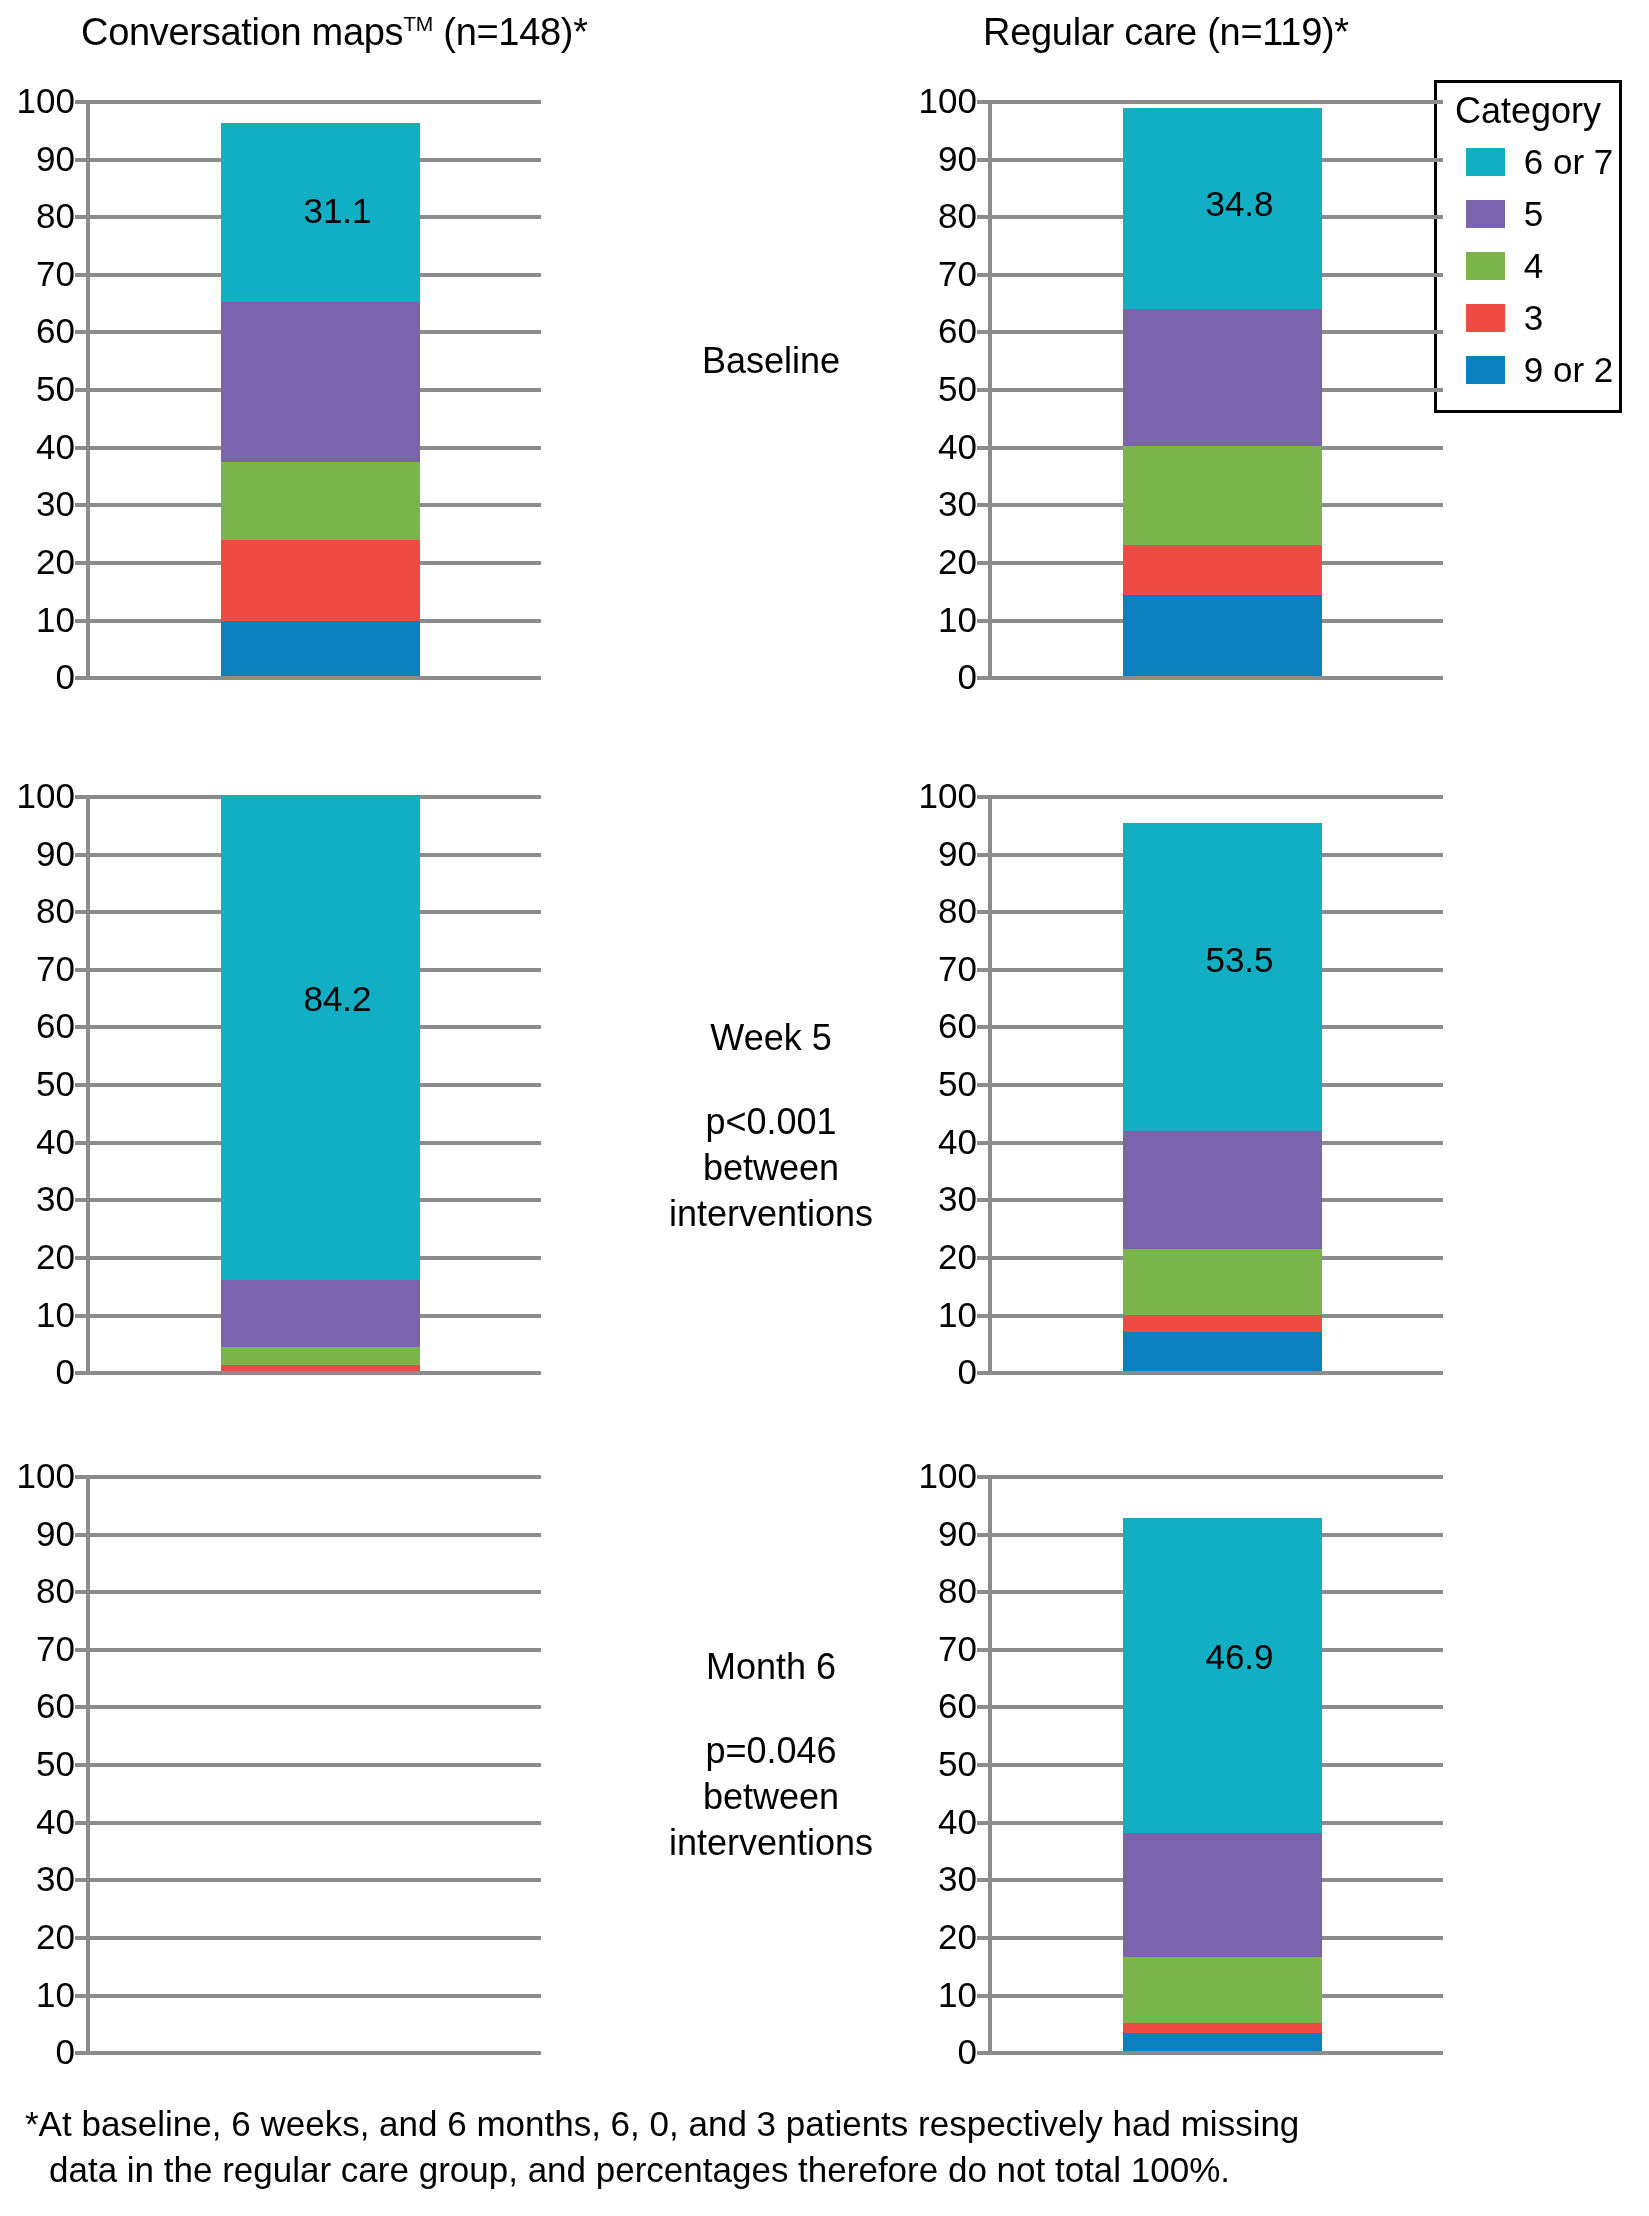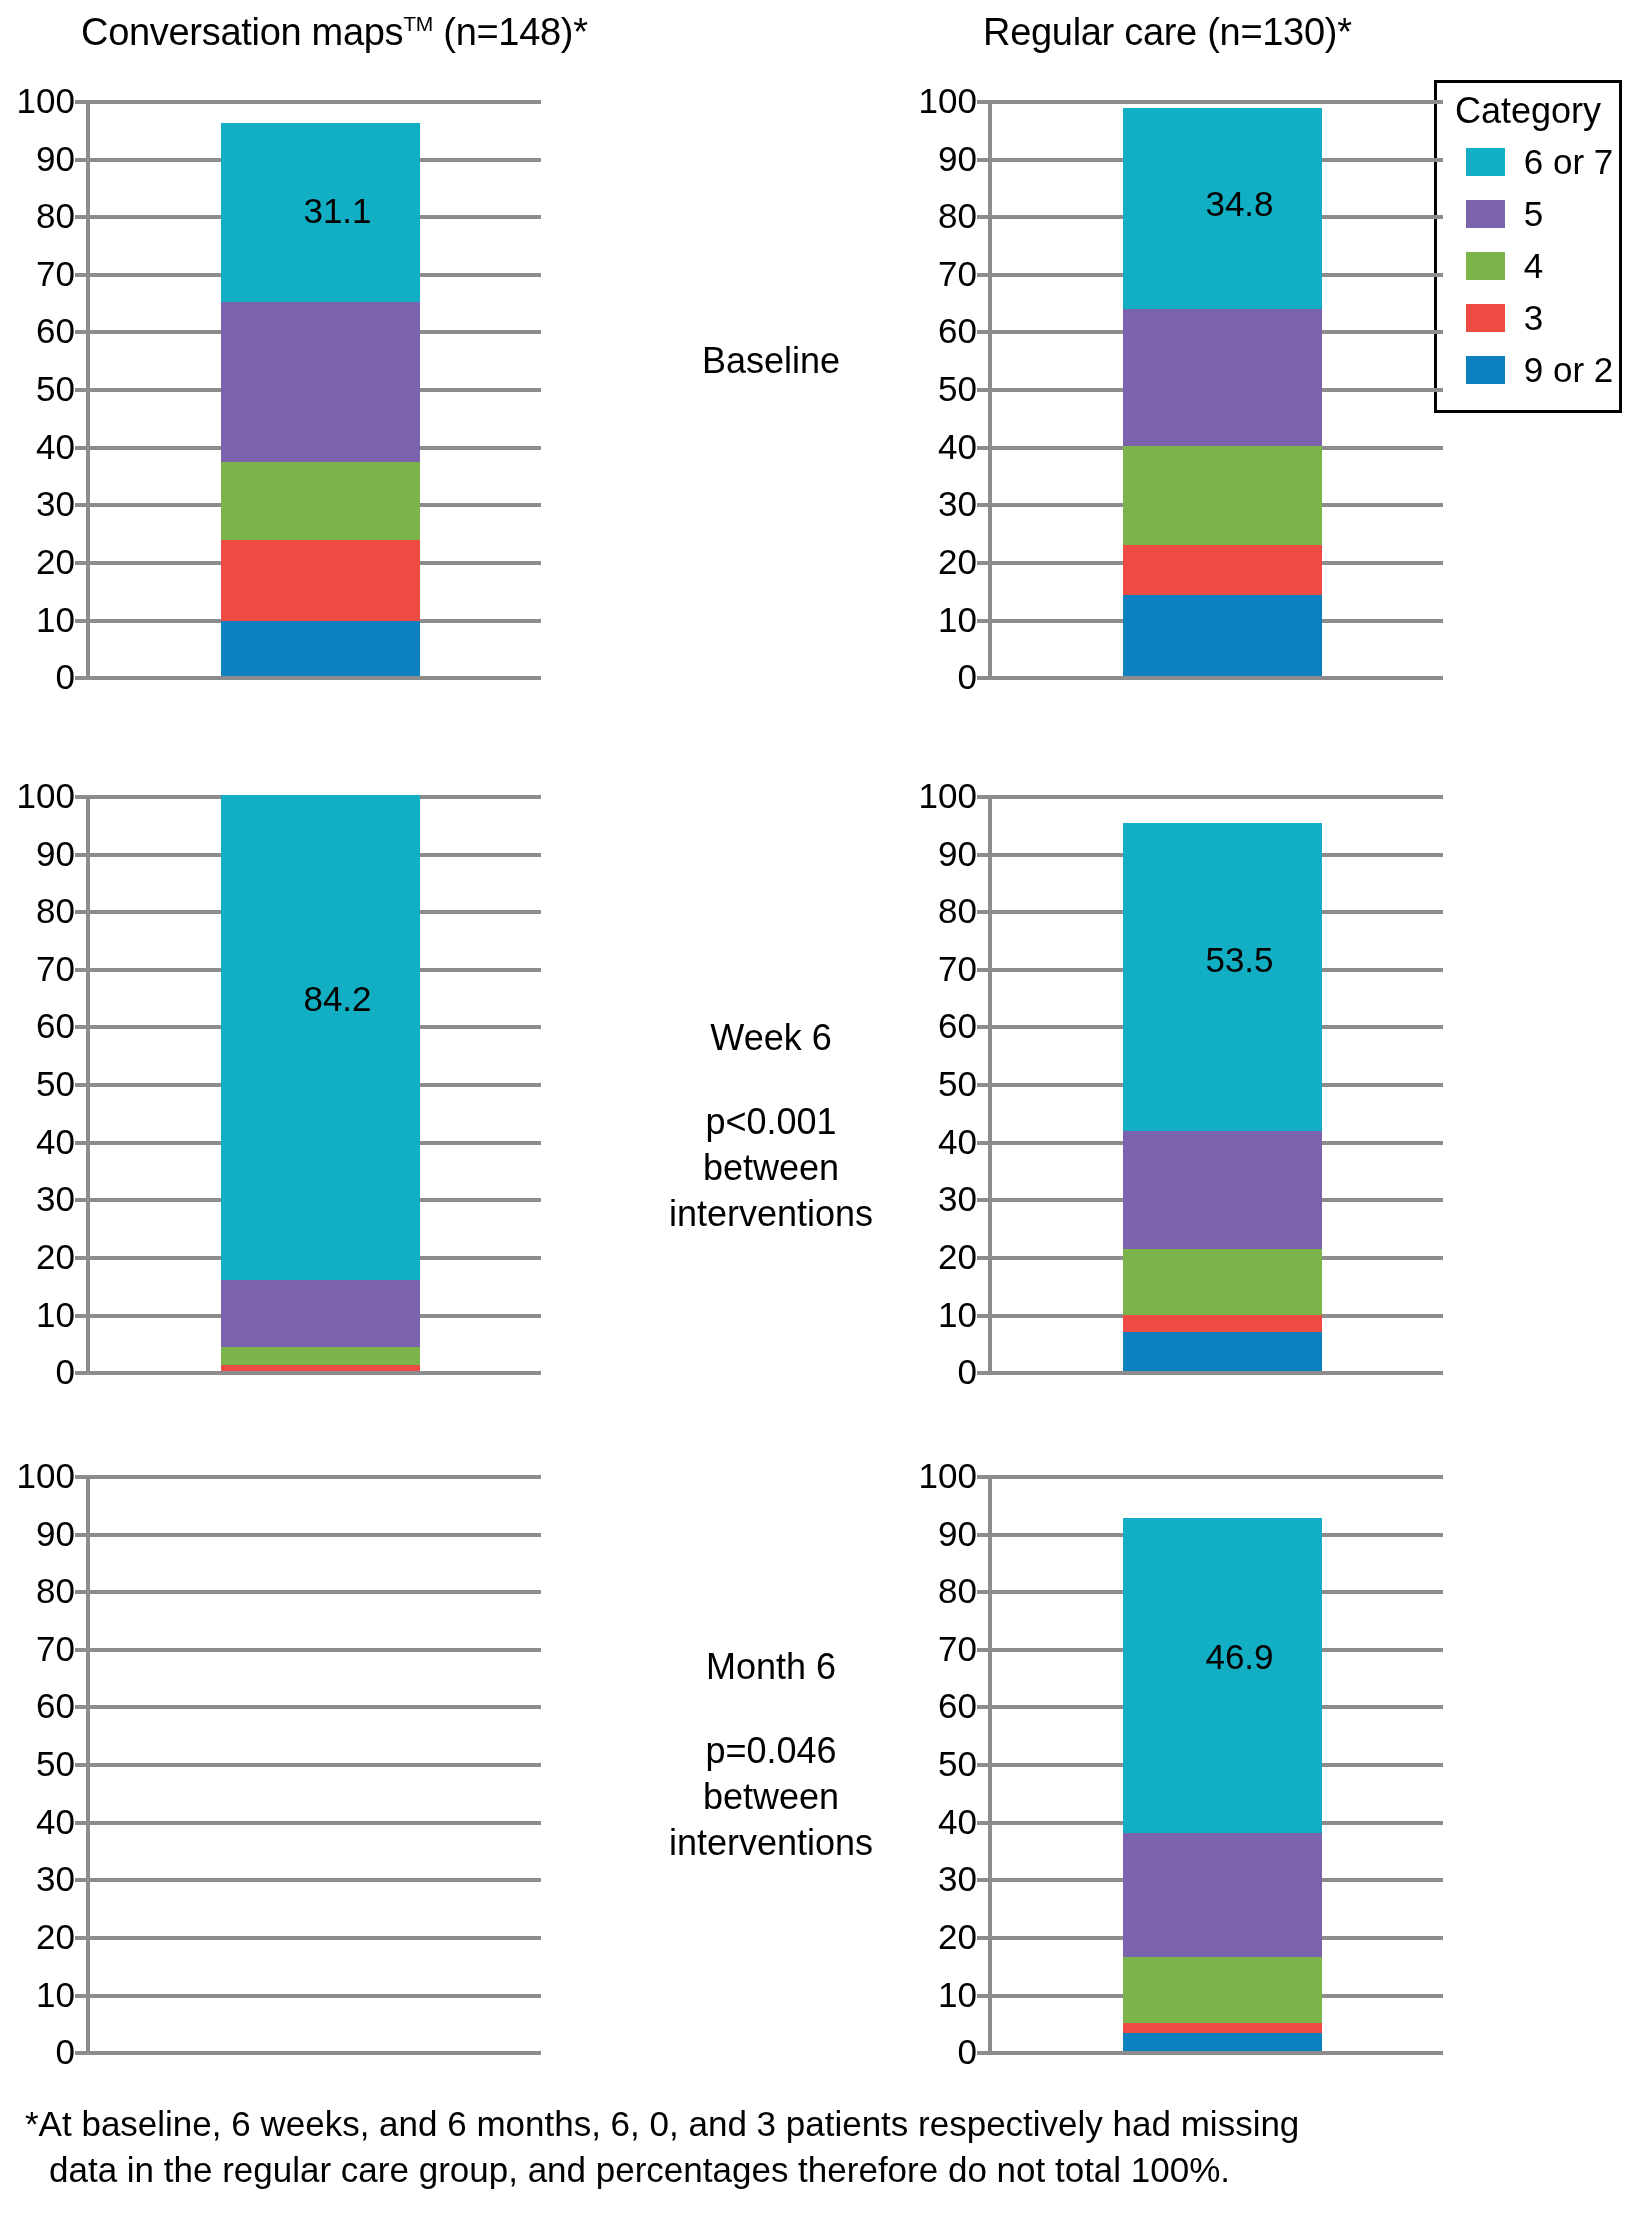--- a/index.html
+++ b/index.html
@@ -43,21 +43,21 @@
   #footnote .l2{padding-left:24px;display:block;}
 </style>
 </head>
 <body>
 
 <div class="figure">
 
   <div class="col-title" id="title-left">
     <span>Conversation maps</span><sup>TM</sup><span> (n=148)*</span>
   </div>
-  <div class="col-title" id="title-right">Regular care (n=130)*</div>
+  <div class="col-title" id="title-right">Regular care (n=119)*</div>
 
   <div id="legend">
     <div class="legend-title">Category</div>
     <div class="legend-row">
       <span class="legend-swatch" style="background:#11AEC4"></span>
       <span class="legend-label">6 or 7</span>
     </div>
     <div class="legend-row">
       <span class="legend-swatch" style="background:#7B63AE"></span>
       <span class="legend-label">5</span>
@@ -74,21 +74,21 @@
       <span class="legend-swatch" style="background:#0D80C0"></span>
       <span class="legend-label">9 or 2</span>
     </div>
   </div>
 
   <div class="mid" style="left:633px;top:338px;">
     <div>Baseline</div>
   </div>
 
   <div class="mid" style="left:633px;top:1015px;">
-    <div>Week 6</div>
+    <div>Week 5</div>
     <div class="mid-sub">p&lt;0.001</div>
     <div>between</div>
     <div>interventions</div>
   </div>
 
   <div class="mid" style="left:633px;top:1644px;">
     <div>Month 6</div>
     <div class="mid-sub">p=0.046</div>
     <div>between</div>
     <div>interventions</div>

